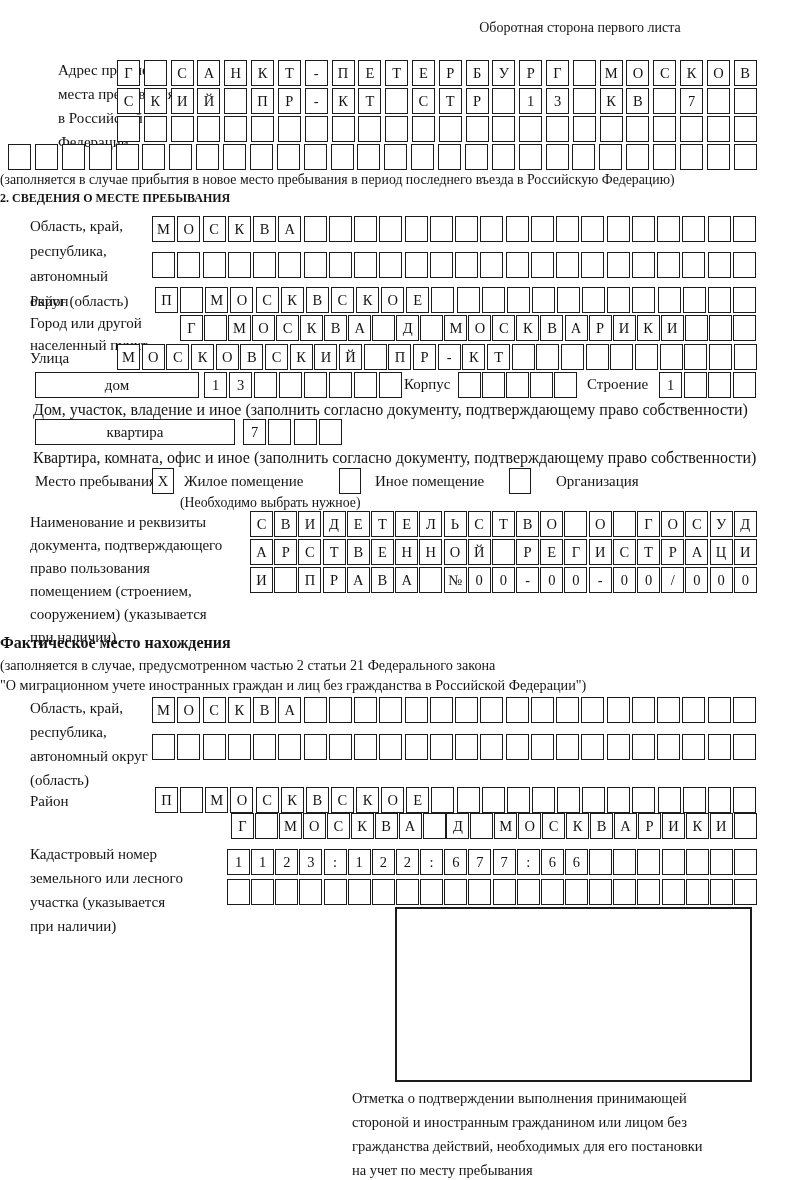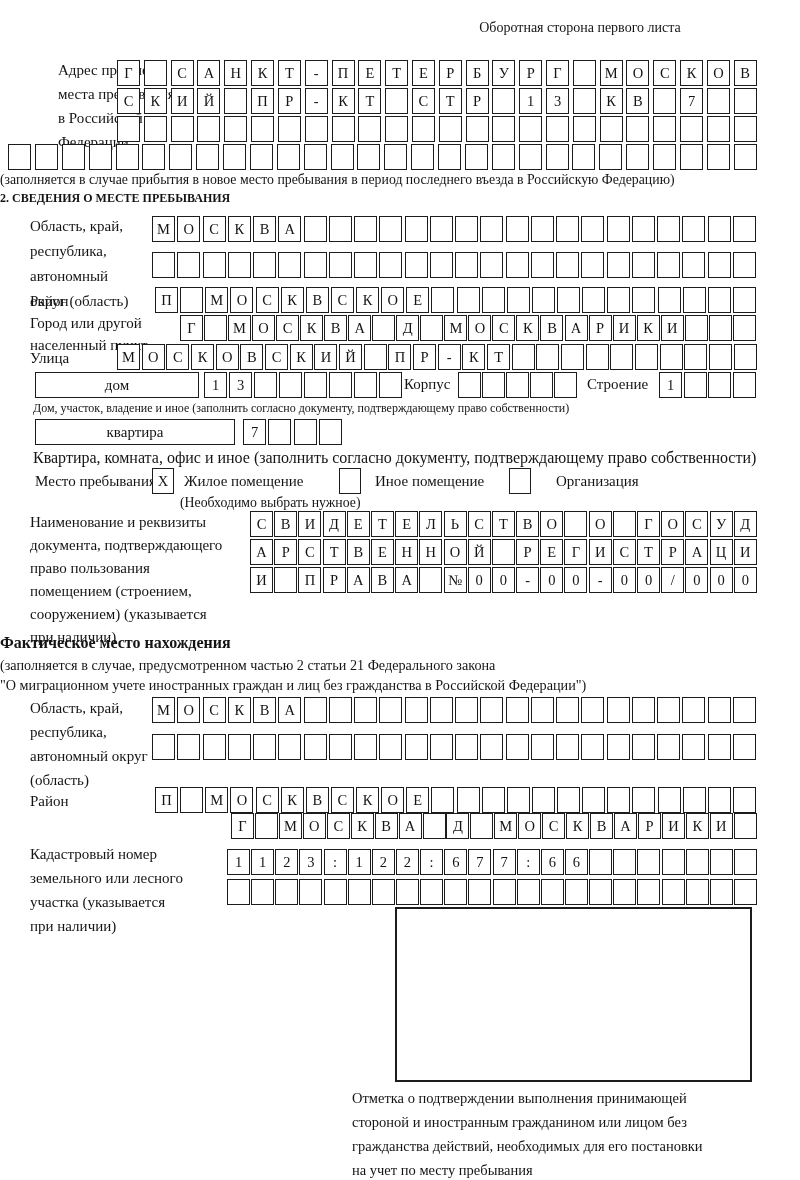--- a/index.html
+++ b/index.html
@@ -307,21 +307,21 @@
       <span class="cell"></span>
       <span class="cell"></span>
     </div>
   <div class="abs lbl" style="left:587px;top:372px;">Строение</div>
   <div class="boxrow" style="left:659px;top:372px;width:97px;">
       <span class="cell">1</span>
       <span class="cell"></span>
       <span class="cell"></span>
       <span class="cell"></span>
     </div>
-  <div class="abs" style="left:33px;top:401px;font-size:12px;">Дом, участок, владение и иное (заполнить согласно документу, подтверждающему право собственности)</div>
+  <div class="abs" style="left:33px;top:401px;font-size:16px;">Дом, участок, владение и иное (заполнить согласно документу, подтверждающему право собственности)</div>
 
   <div class="abs widebox" style="left:35px;top:419px;width:200px;">квартира</div>
   <div class="boxrow" style="left:243px;top:419px;width:99px;">
       <span class="cell">7</span>
       <span class="cell"></span>
       <span class="cell"></span>
       <span class="cell"></span>
     </div>
   <div class="abs" style="left:33px;top:449px;font-size:16px;">Квартира, комната, офис и иное (заполнить согласно документу, подтверждающему право собственности)</div>
 

